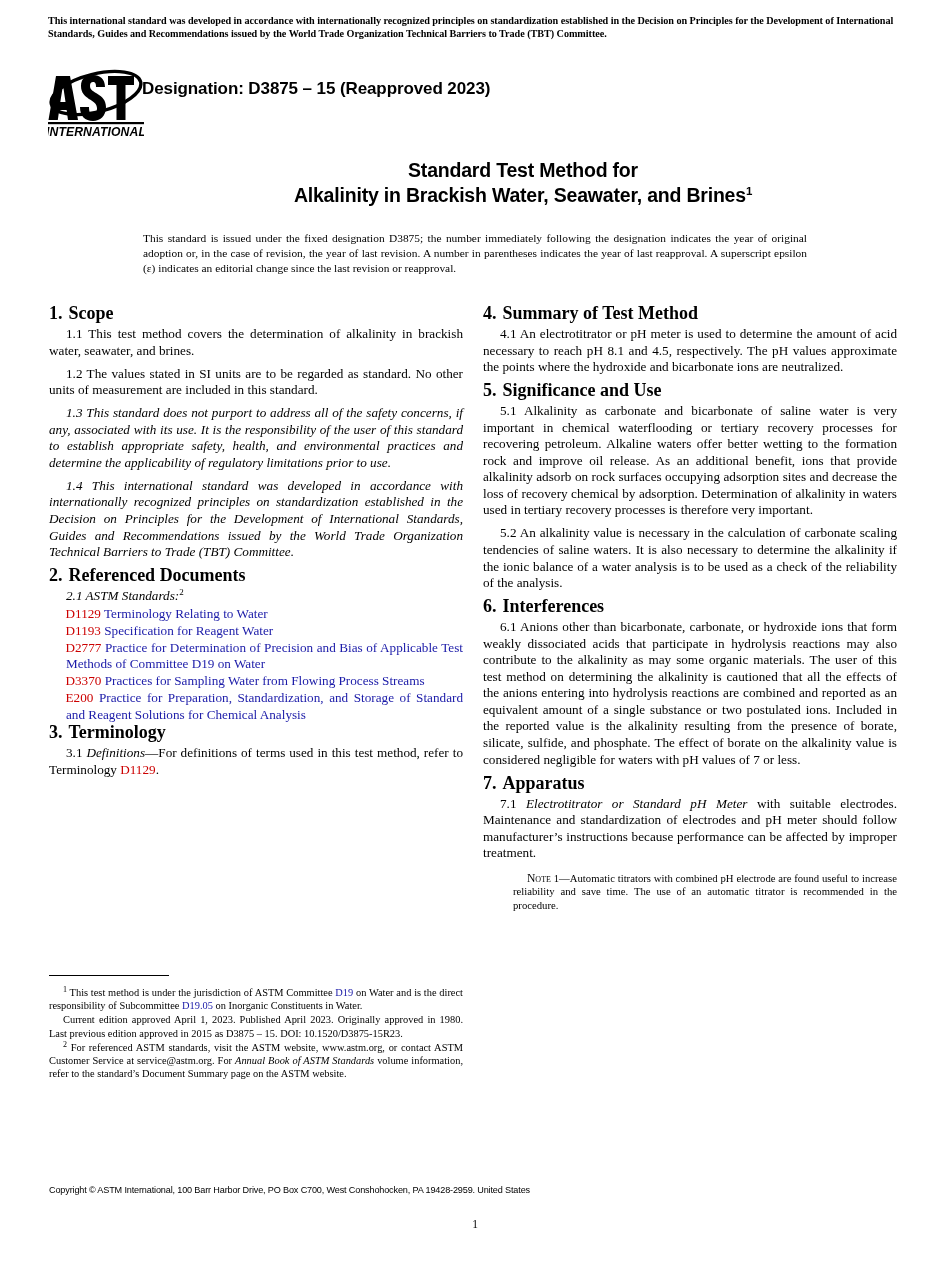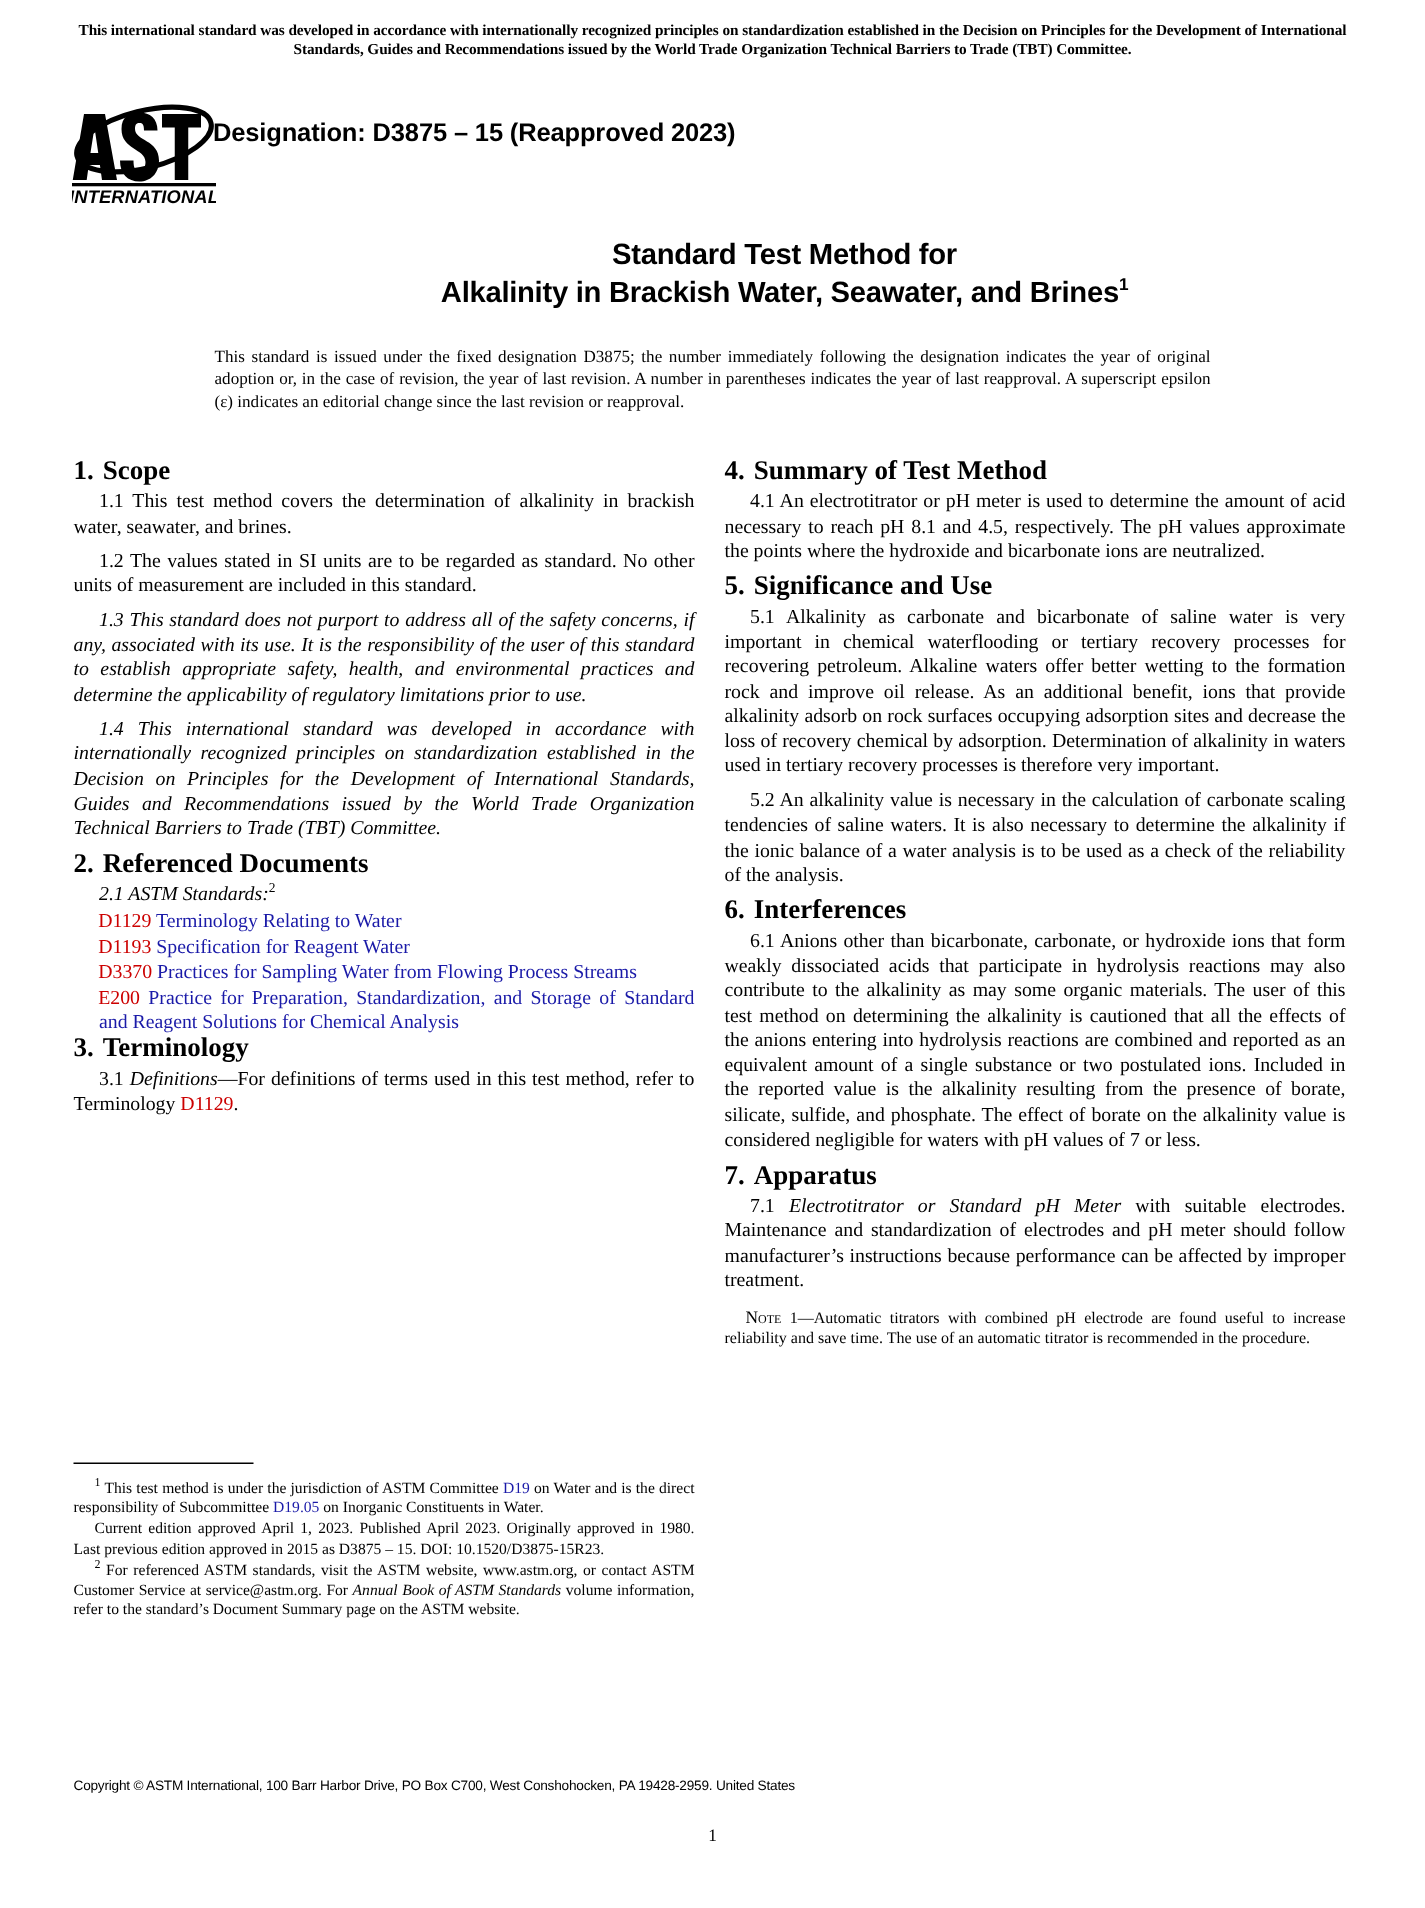--- a/index.html
+++ b/index.html
@@ -23,21 +23,20 @@
     padding: 0;
     overflow: hidden;
   }
 
   
   .tbt-header {
     position: absolute;
     top: 14px;
     left: 48px;
     width: 854px;
-    text-align: center;
     font-family: "Liberation Serif", serif;
     font-weight: bold;
     font-size: 10.2px;
     line-height: 13.4px;
     letter-spacing: -0.05px;
   }
 
   
   .masthead {
     position: absolute;
@@ -198,20 +197,21 @@
   .footnotes i { font-style: italic; }
 
   
   .note-block {
     font-size: 10.7px;
     line-height: 13.6px;
     margin-top: 10px;
     text-indent: 14px;
     text-align: justify;
     text-align-last: left;
+    margin-left: 30px;
   }
   .note-label {
     font-variant: small-caps;
     font-size: 11.6px;
   }
 
   
   .copyright {
     position: absolute;
     left: 49px;
@@ -281,20 +281,21 @@
     <p class="para ital">1.3 This standard does not purport to address all of the safety concerns, if any, associated with its use. It is the responsibility of the user of this standard to establish appropriate safety, health, and environmental practices and determine the applicability of regulatory limitations prior to use.</p>
     <p class="para ital">1.4 This international standard was developed in accordance with internationally recognized principles on standardization established in the Decision on Principles for the Development of International Standards, Guides and Recommendations issued by the World Trade Organization Technical Barriers to Trade (TBT) Committee.</p>
 
     <h2 class="sec gap-before">
       <span class="num">2.</span><span>Referenced Documents</span>
     </h2>
     <p class="ref-head"><span>2.1 ASTM Standards:</span><span class="sup2">2</span></p>
     <ul class="refs">
       <li><span class="code">D1129</span> <span class="rtitle">Terminology Relating to Water</span></li>
       <li><span class="code">D1193</span> <span class="rtitle">Specification for Reagent Water</span></li>
+      <li><span class="code">D2777</span> <span class="rtitle">Practice for Determination of Precision and Bias of Applicable Test Methods of Committee D19 on Water</span></li>
       <li><span class="code">D3370</span> <span class="rtitle">Practices for Sampling Water from Flowing Process Streams</span></li>
       <li><span class="code">E200</span> <span class="rtitle">Practice for Preparation, Standardization, and Storage of Standard and Reagent Solutions for Chemical Analysis</span></li>
     </ul>
 
     <h2 class="sec gap-before">
       <span class="num">3.</span><span>Terminology</span>
     </h2>
     <p class="para"><span>3.1 </span><i>Definitions</i><span>—For definitions of terms used in this test method, refer to Terminology </span><span class="red-link">D1129</span><span>.</span></p>
   </div>
 

